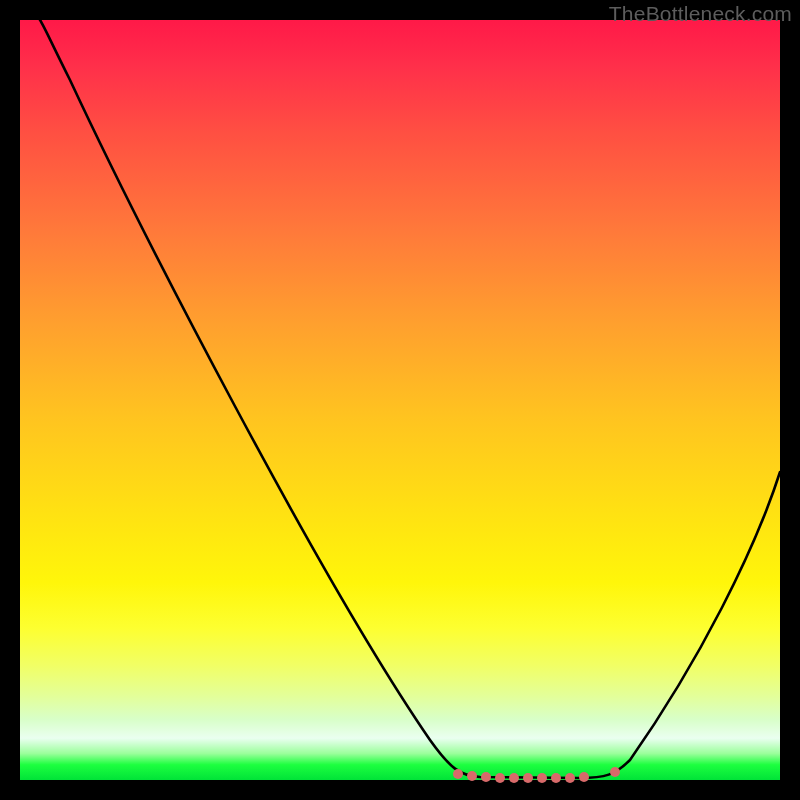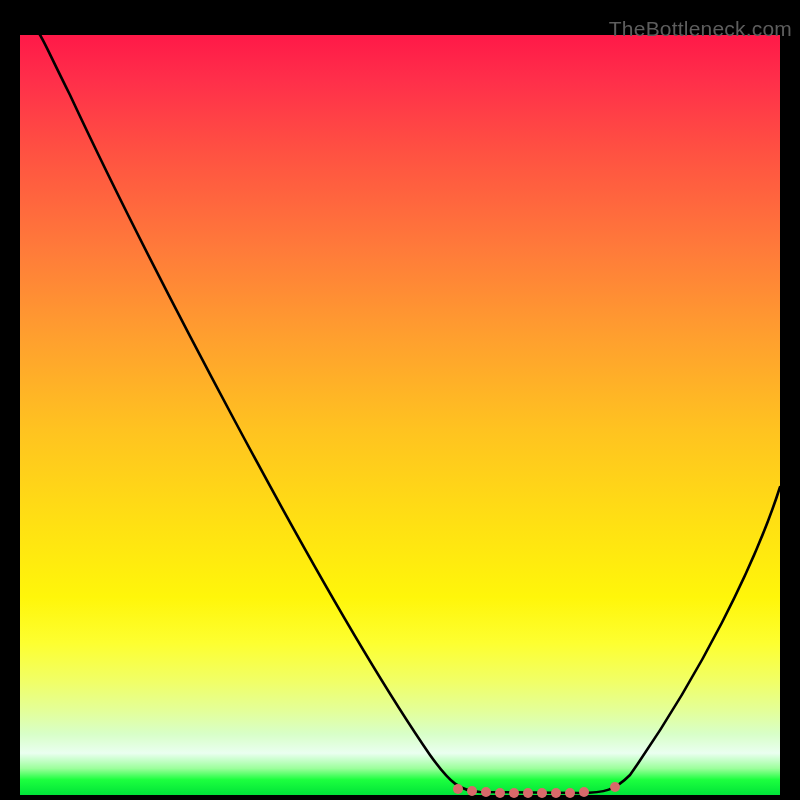--- a/index.html
+++ b/index.html
@@ -10,21 +10,20 @@
     background: #000000;
     overflow: hidden;
     font-family: Arial, Helvetica, sans-serif;
   }
   .frame {
     position: relative;
     width: 800px;
     height: 668px;
     background: #000000;
     box-sizing: border-box;
-    margin-top: 15px;
   }
   .plot-area {
     position: absolute;
     
     left: 20px;
     top: 20px;
     width: 760px;
     height: 760px;
     box-sizing: border-box;
   }

